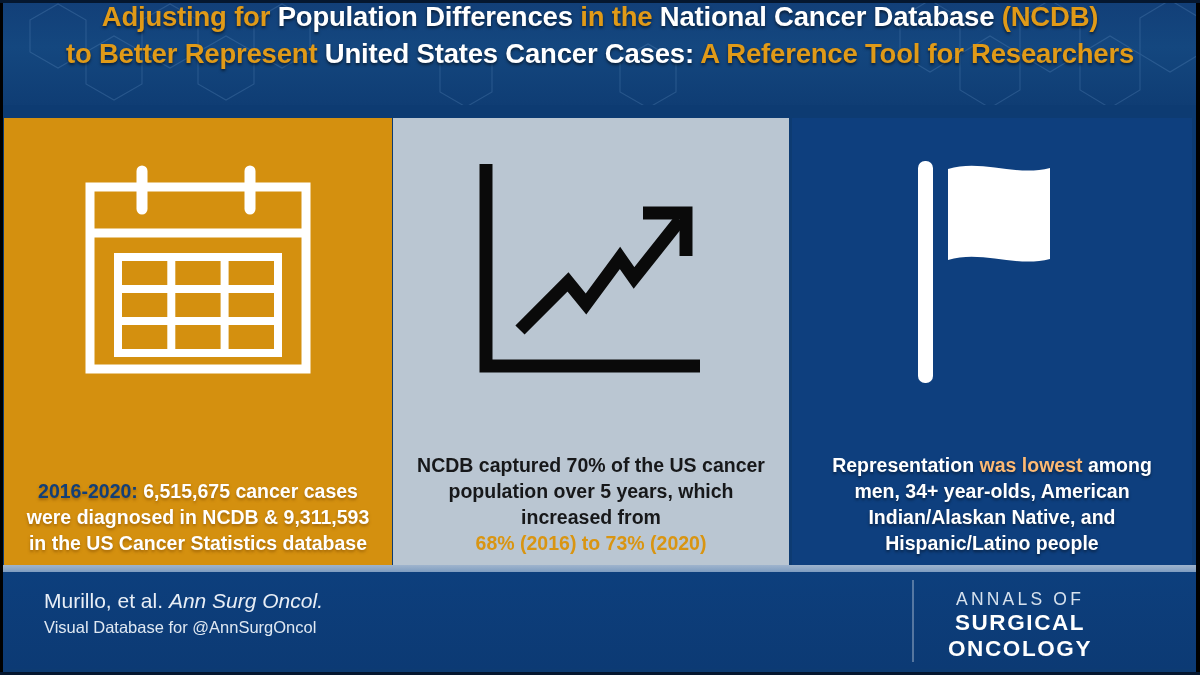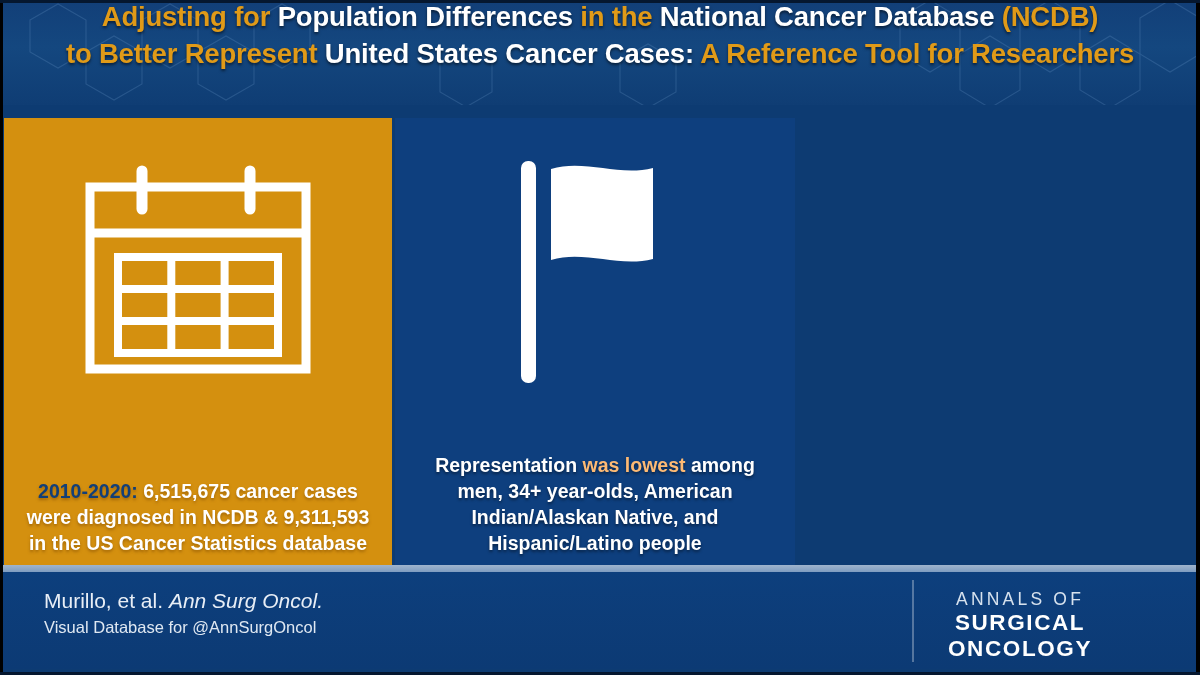--- a/index.html
+++ b/index.html
@@ -156,24 +156,41 @@
 
             <line x1="91.3" y1="92" x2="91.3" y2="188" stroke-width="8"></line>
             <line x1="144.6" y1="92" x2="144.6" y2="188" stroke-width="8"></line>
 
             <line x1="38" y1="124" x2="198" y2="124" stroke-width="8"></line>
             <line x1="38" y1="156" x2="198" y2="156" stroke-width="8"></line>
           </g>
         </svg>
       </div>
       <div class="capbox">
-        <div class="cap"><span class="navy">2010-2020:</span><span> 6,515,675 cancer cases were diagnosed in NCDB &amp; 9,311,593 in the US Cancer Statistics database</span></div>
-      </div>
-    </div>
-
+        <div class="cap"><span class="navy">2016-2020:</span><span> 6,515,675 cancer cases were diagnosed in NCDB &amp; 9,311,593 in the US Cancer Statistics database</span></div>
+      </div>
+    </div>
+
+    <div class="panel p2">
+      <div class="iconbox">
+        <svg width="246" height="226" viewBox="0 0 246 226">
+          <g fill="none" stroke="#0a0a0a" stroke-linecap="butt" stroke-linejoin="miter">
+
+            <path d="M18 6 L18 208 L232 208" stroke-width="13"></path>
+
+            <path d="M52 172 L100 124 L118 146 L152 100 L166 120 L212 62" stroke-width="13"></path>
+
+            <path d="M175 55 L218 55 L218 98" stroke-width="13"></path>
+          </g>
+        </svg>
+      </div>
+      <div class="capbox">
+        <div class="cap"><span>NCDB captured 70% of the US cancer population over 5 years, which increased from</span><br><span class="gold">68% (2016) to 73% (2020)</span></div>
+      </div>
+    </div>
 
     <div class="panel p3">
       <div class="iconbox">
         <svg width="176" height="232" viewBox="0 0 176 232">
 
           <rect x="14" y="6" width="15" height="222" rx="7" fill="#ffffff"></rect>
 
           <path d="M44 14
                    C 78 4, 112 22, 146 13
                    L 146 104

